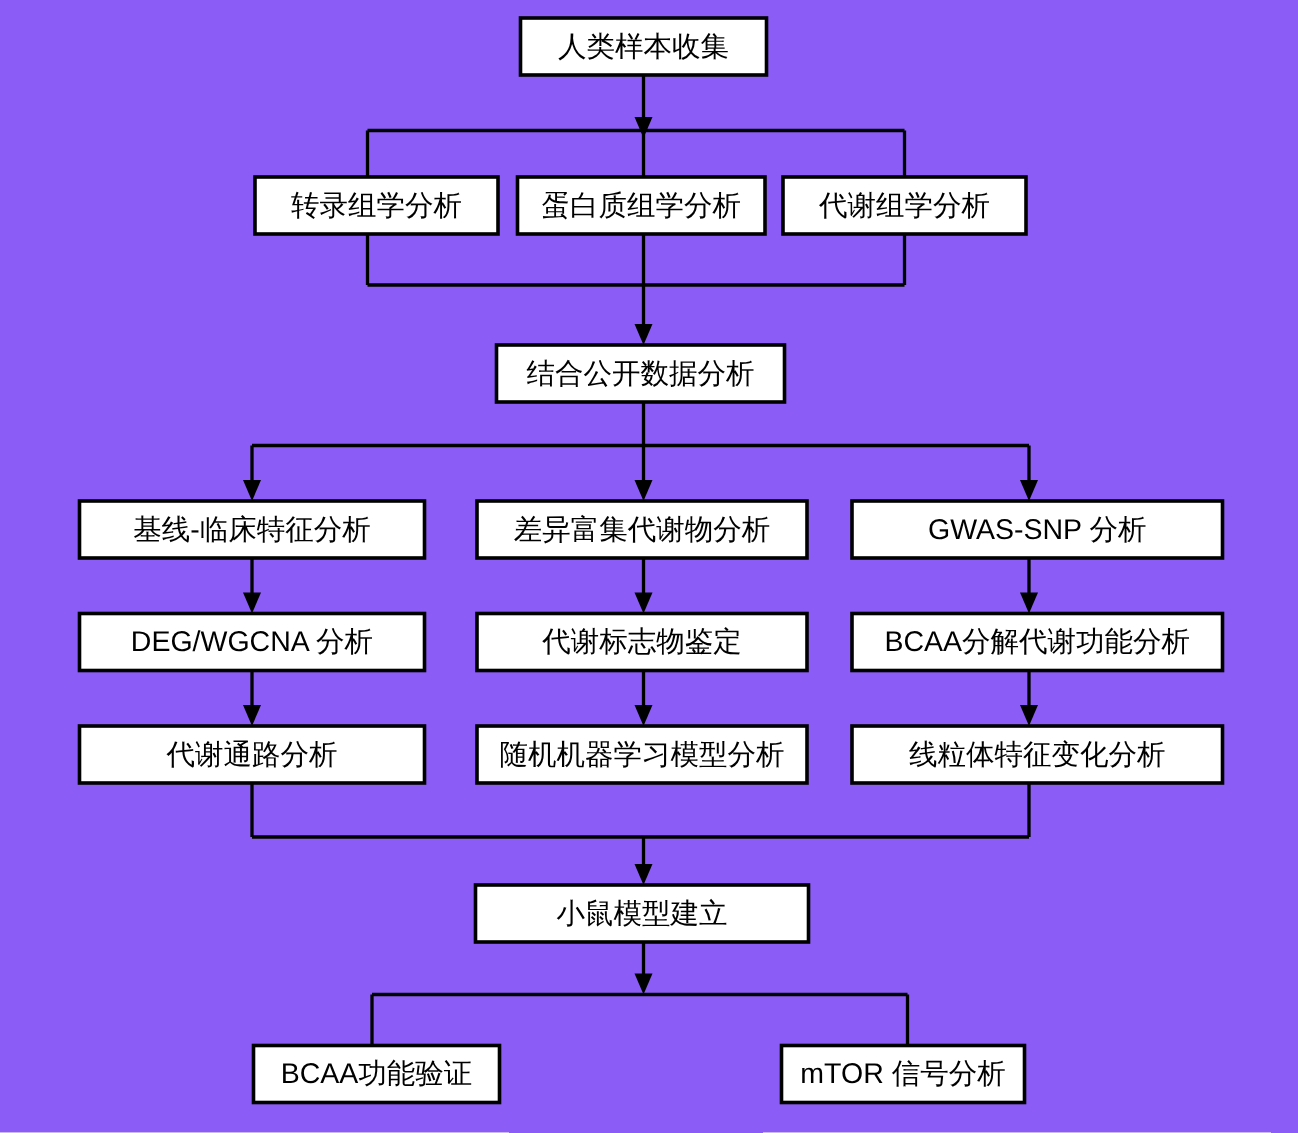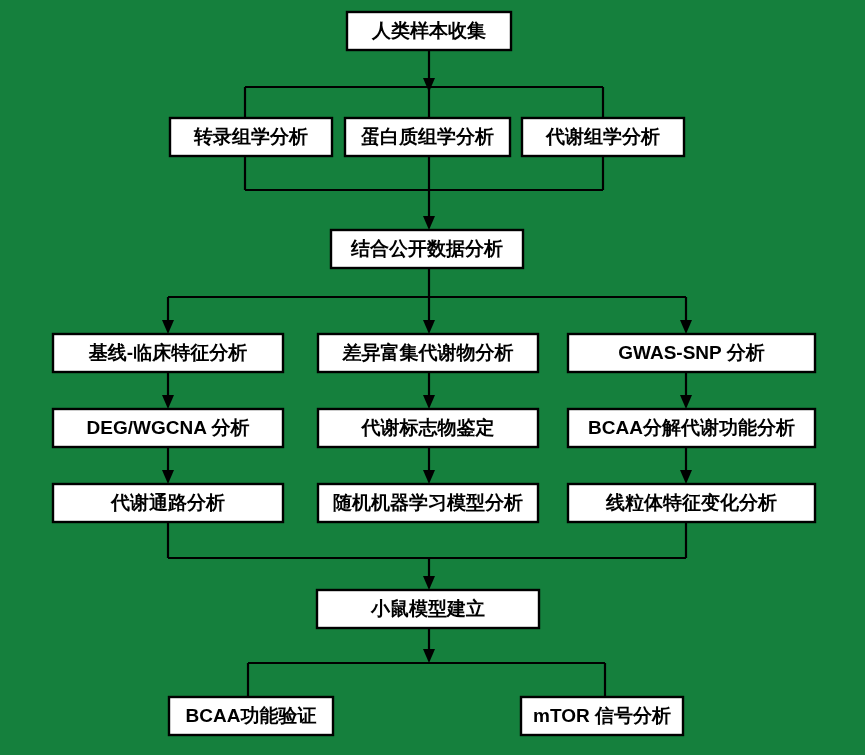--- a/index.html
+++ b/index.html
@@ -10,22 +10,21 @@
   body {
     width: 865px;
     height: 755px;
     font-family: "Liberation Sans", "DejaVu Sans", sans-serif;
     overflow: hidden;
   }
   #flow-root {
     position: relative;
     width: 865px;
     height: 755px;
-    background: #15803d;
-    font-weight: bold;
+    background: #8b5cf6;
   }
   svg#flow-svg {
     position: absolute;
     top: 0;
     left: 0;
     width: 865px;
     height: 755px;
     display: block;
   }
   .node-rect {

